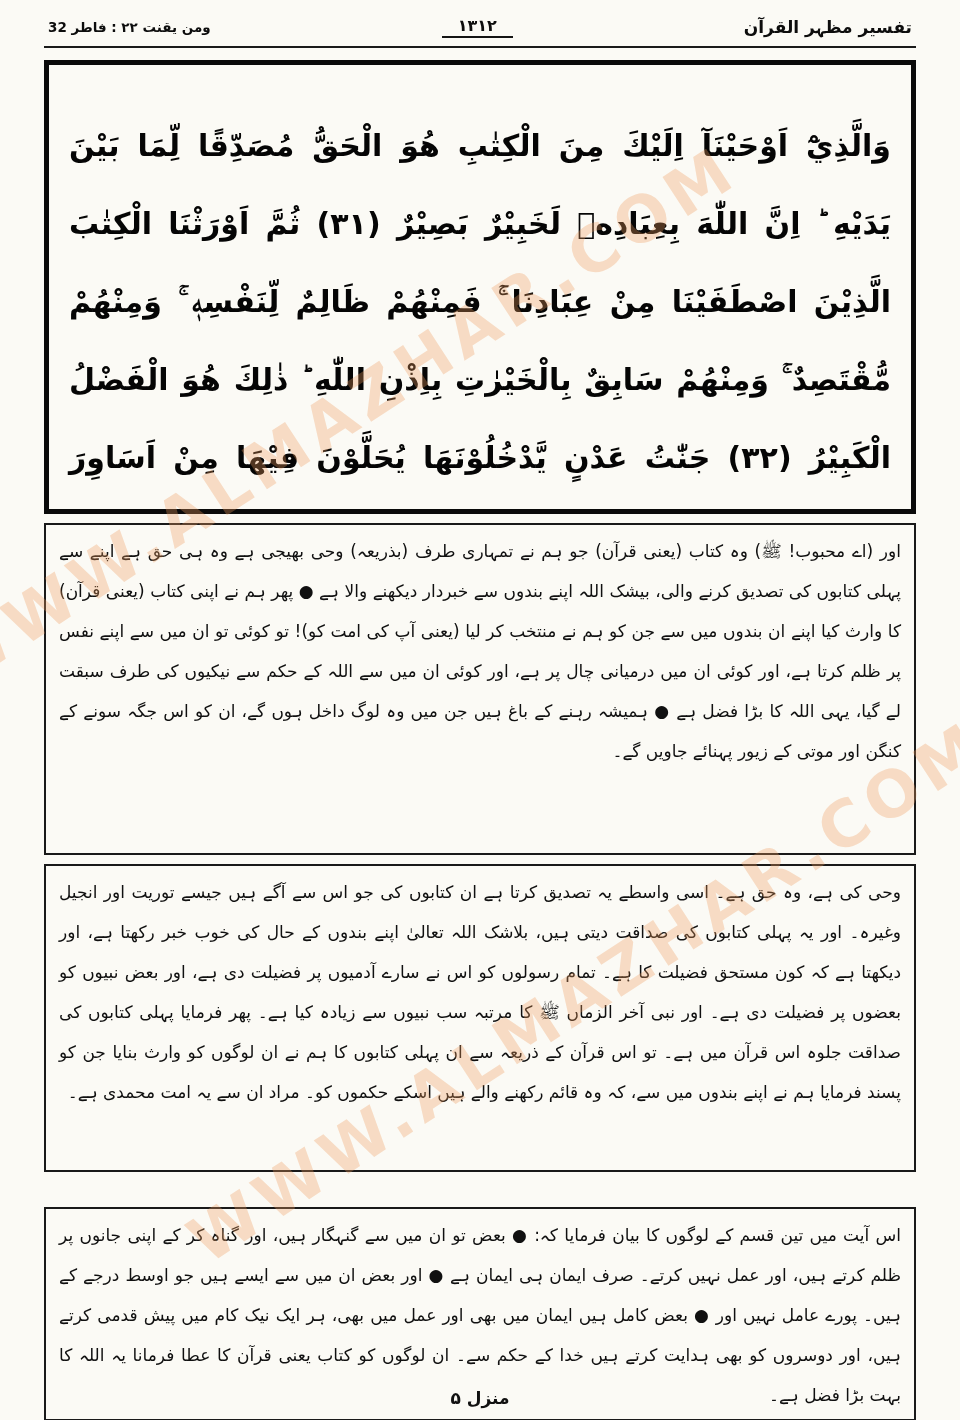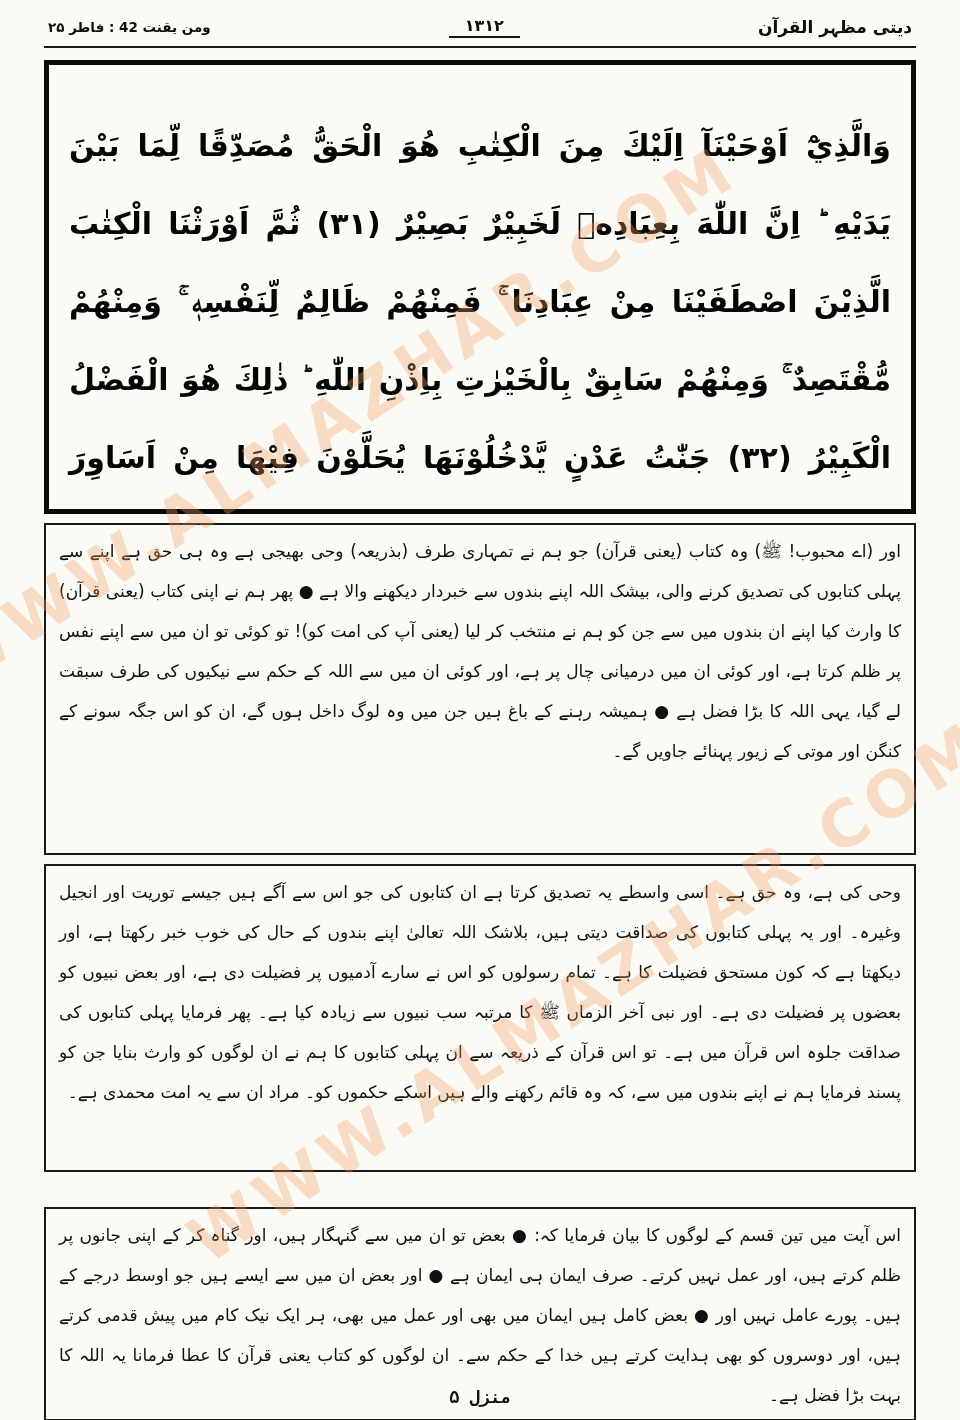--- a/index.html
+++ b/index.html
@@ -29,42 +29,42 @@
   
   .tbox { border: 2px solid #191919; margin-top: 9px; padding: 6px 13px; overflow: hidden; background: transparent; }
   .tbox p { margin: 0; font-size: 17px; line-height: 40px; text-align: justify; direction: rtl; color: #101010; }
   .h-s1 { height: 316px; }
   .h-s2 { height: 292px; margin-top: 9px; }
   .h-s3 { height: 198px; margin-top: 35px; }
   .h-s4 { height: 58px; }
 
   
   .footer { position: absolute; bottom: 12px; left: 0; right: 0; text-align: center;
-            font-size: 17px; font-weight: bold; color: #111; font-family: Liberation Mono, monospace; }
+            font-size: 17px; font-weight: bold; color: #111; }
 
   
   .wm {
     position: absolute; direction: ltr; font-weight: bold;
     color: #ef9c5e; opacity: 0.32; letter-spacing: 7px;
     white-space: nowrap; pointer-events: none;
     transform: rotate(-33deg); z-index: 6;
     font-family: "DejaVu Sans", sans-serif;
   }
   .wm1 { font-size: 64px; left: -130px; top: 380px; }
   .wm2 { font-size: 64px; left: 120px; top: 955px; }
 </style>
 </head>
 <body>
 
 <div class="page">
 
   <header class="hdr">
-    <span class="hdr-title">دیتی مظہر القرآن</span>
+    <span class="hdr-title">تفسیر مظہر القرآن</span>
     <span class="hdr-num">۱۳۱۲</span>
-    <span class="hdr-ref">ومن یقنت 42 : فاطر ۲۵</span>
+    <span class="hdr-ref">ومن یقنت ۲۲ : فاطر 32</span>
   </header>
 
   <div class="rule"></div>
 
   <section class="quran-box">
     <p class="quran">وَالَّذِيْٓ اَوْحَيْنَآ اِلَيْكَ مِنَ الْكِتٰبِ هُوَ الْحَقُّ مُصَدِّقًا لِّمَا بَيْنَ يَدَيْهِ ؕ اِنَّ اللّٰهَ بِعِبَادِهٖ لَخَبِيْرٌ بَصِيْرٌ (۳۱) ثُمَّ اَوْرَثْنَا الْكِتٰبَ الَّذِيْنَ اصْطَفَيْنَا مِنْ عِبَادِنَا ۚ فَمِنْهُمْ ظَالِمٌ لِّنَفْسِهٖ ۚ وَمِنْهُمْ مُّقْتَصِدٌ ۚ وَمِنْهُمْ سَابِقٌ بِالْخَيْرٰتِ بِاِذْنِ اللّٰهِ ؕ ذٰلِكَ هُوَ الْفَضْلُ الْكَبِيْرُ (۳۲) جَنّٰتُ عَدْنٍ يَّدْخُلُوْنَهَا يُحَلَّوْنَ فِيْهَا مِنْ اَسَاوِرَ مِنْ ذَهَبٍ وَّلُؤْلُؤًا ۚ</p>
   </section>
 
   <section class="tbox h-s1">
     <p>اور (اے محبوب! ﷺ) وہ کتاب (یعنی قرآن) جو ہم نے تمہاری طرف (بذریعہ) وحی بھیجی ہے وہ ہی حق ہے اپنے سے پہلی کتابوں کی تصدیق کرنے والی، بیشک اللہ اپنے بندوں سے خبردار دیکھنے والا ہے ● پھر ہم نے اپنی کتاب (یعنی قرآن) کا وارث کیا اپنے ان بندوں میں سے جن کو ہم نے منتخب کر لیا (یعنی آپ کی امت کو)! تو کوئی تو ان میں سے اپنے نفس پر ظلم کرتا ہے، اور کوئی ان میں درمیانی چال پر ہے، اور کوئی ان میں سے اللہ کے حکم سے نیکیوں کی طرف سبقت لے گیا، یہی اللہ کا بڑا فضل ہے ● ہمیشہ رہنے کے باغ ہیں جن میں وہ لوگ داخل ہوں گے، ان کو اس جگہ سونے کے کنگن اور موتی کے زیور پہنائے جاویں گے۔</p>

